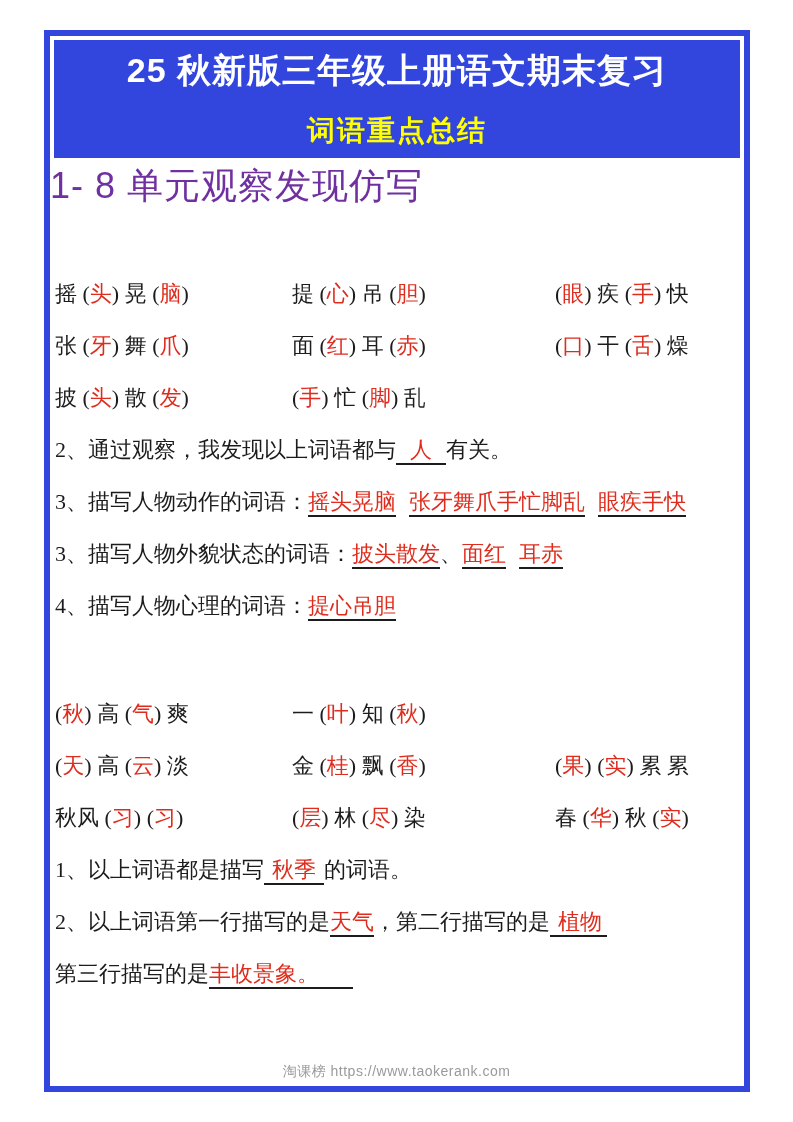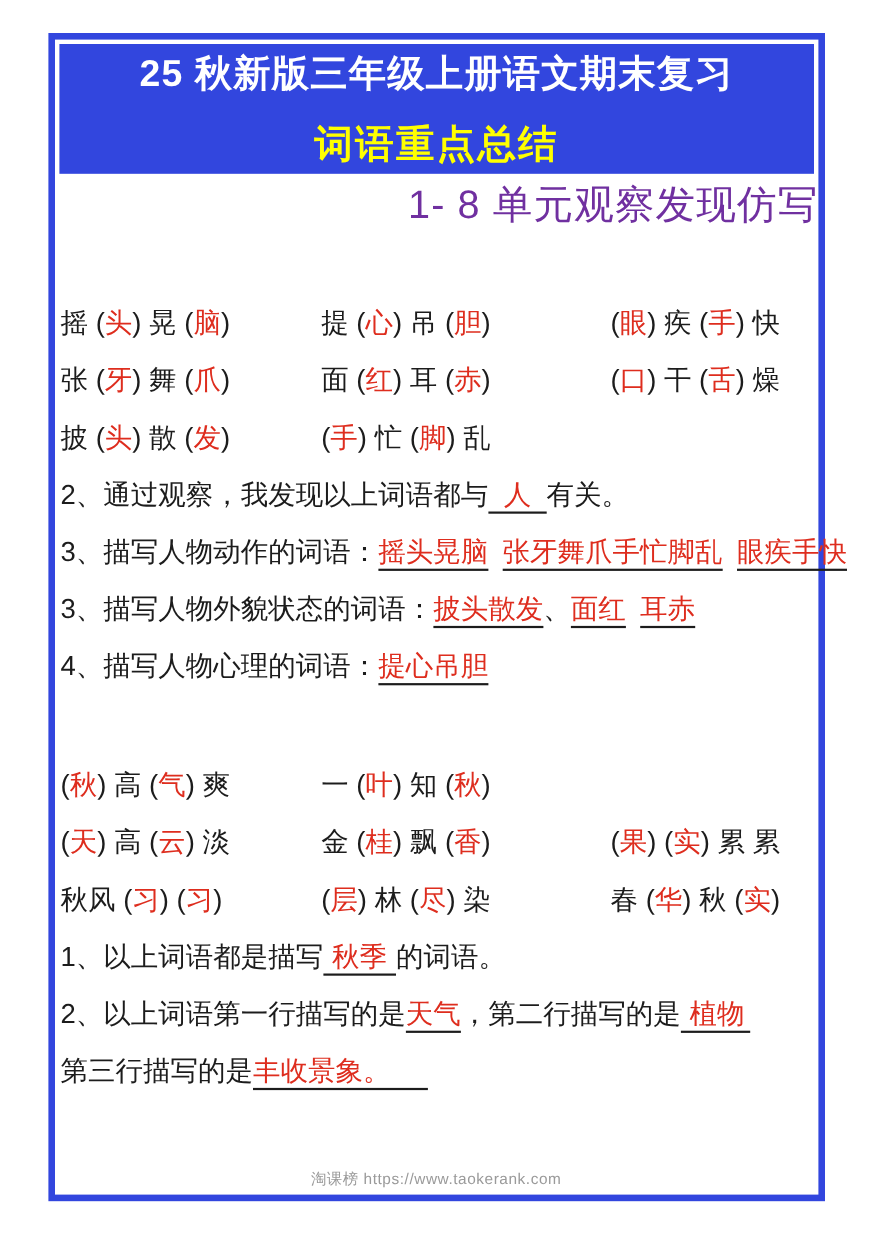--- a/index.html
+++ b/index.html
@@ -18,28 +18,28 @@
     margin:4px 4px 0 4px;height:118px;
     background:var(--c-primary_blue,#3246DE);
     display:flex;flex-direction:column;align-items:center;justify-content:center;gap:30px;
   }
   .header-title{
     color:var(--c-title_white,#ffffff);
     font-size:34px;font-weight:bold;letter-spacing:1px;line-height:1;
   }
   .header-subtitle{
     color:var(--c-subtitle_yellow,#FFFF00);
-    font-size:35px;font-weight:bold;letter-spacing:2px;line-height:1;
+    font-size:28px;font-weight:bold;letter-spacing:2px;line-height:1;
   }
   .section-title{
-    height:56px;line-height:56px;text-align:right;
+    height:56px;line-height:56px;text-align:left;
     color:var(--c-section_purple,#7030A0);
     font-size:36px;letter-spacing:1px;
   }
-  .doc-body{padding:0 12px 0 5px;font-size:25px;}
+  .doc-body{padding:0 12px 0 5px;font-size:22px;font-family:Liberation Serif, serif;}
   .first-block{margin-top:54px;}
   .s2-start{margin-top:56px;}
   .word-row{
     display:grid;grid-template-columns:237px 263px 1fr;
     line-height:52px;white-space:nowrap;
   }
   .line{line-height:52px;white-space:nowrap;}
   .red{color:var(--c-accent_red,#DE2D1E);}
   .ru{
     color:var(--c-accent_red,#DE2D1E);

